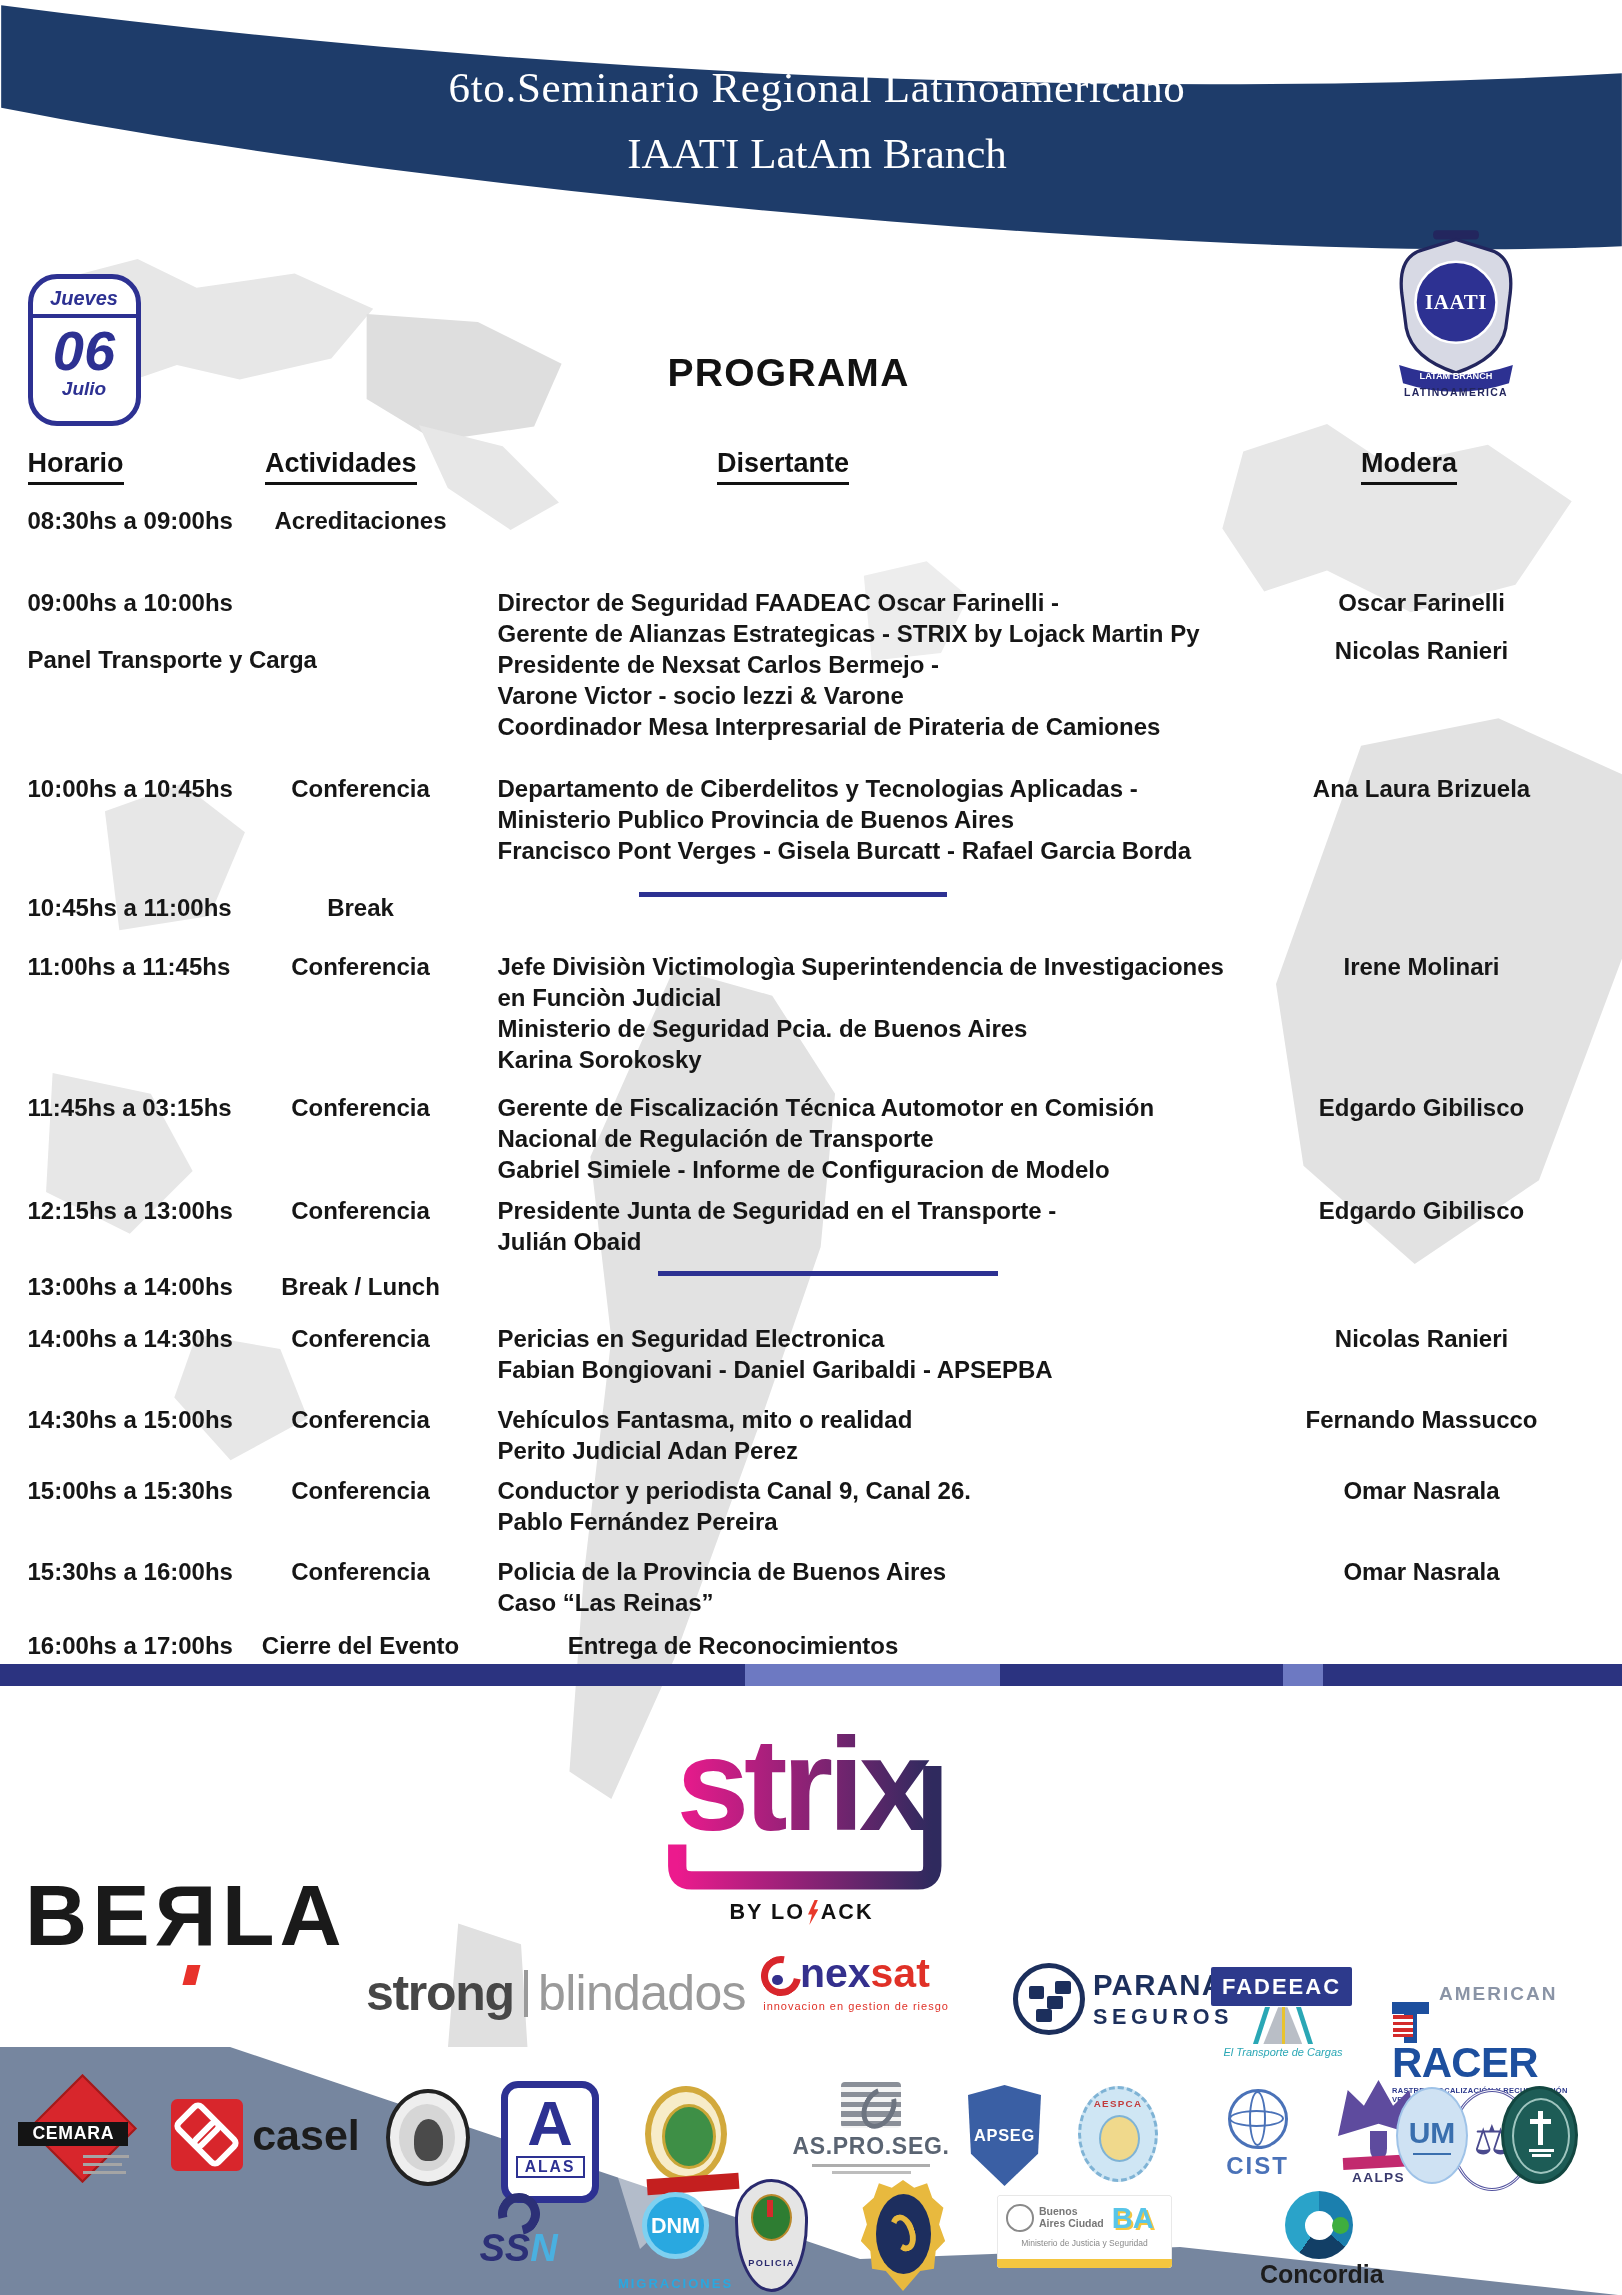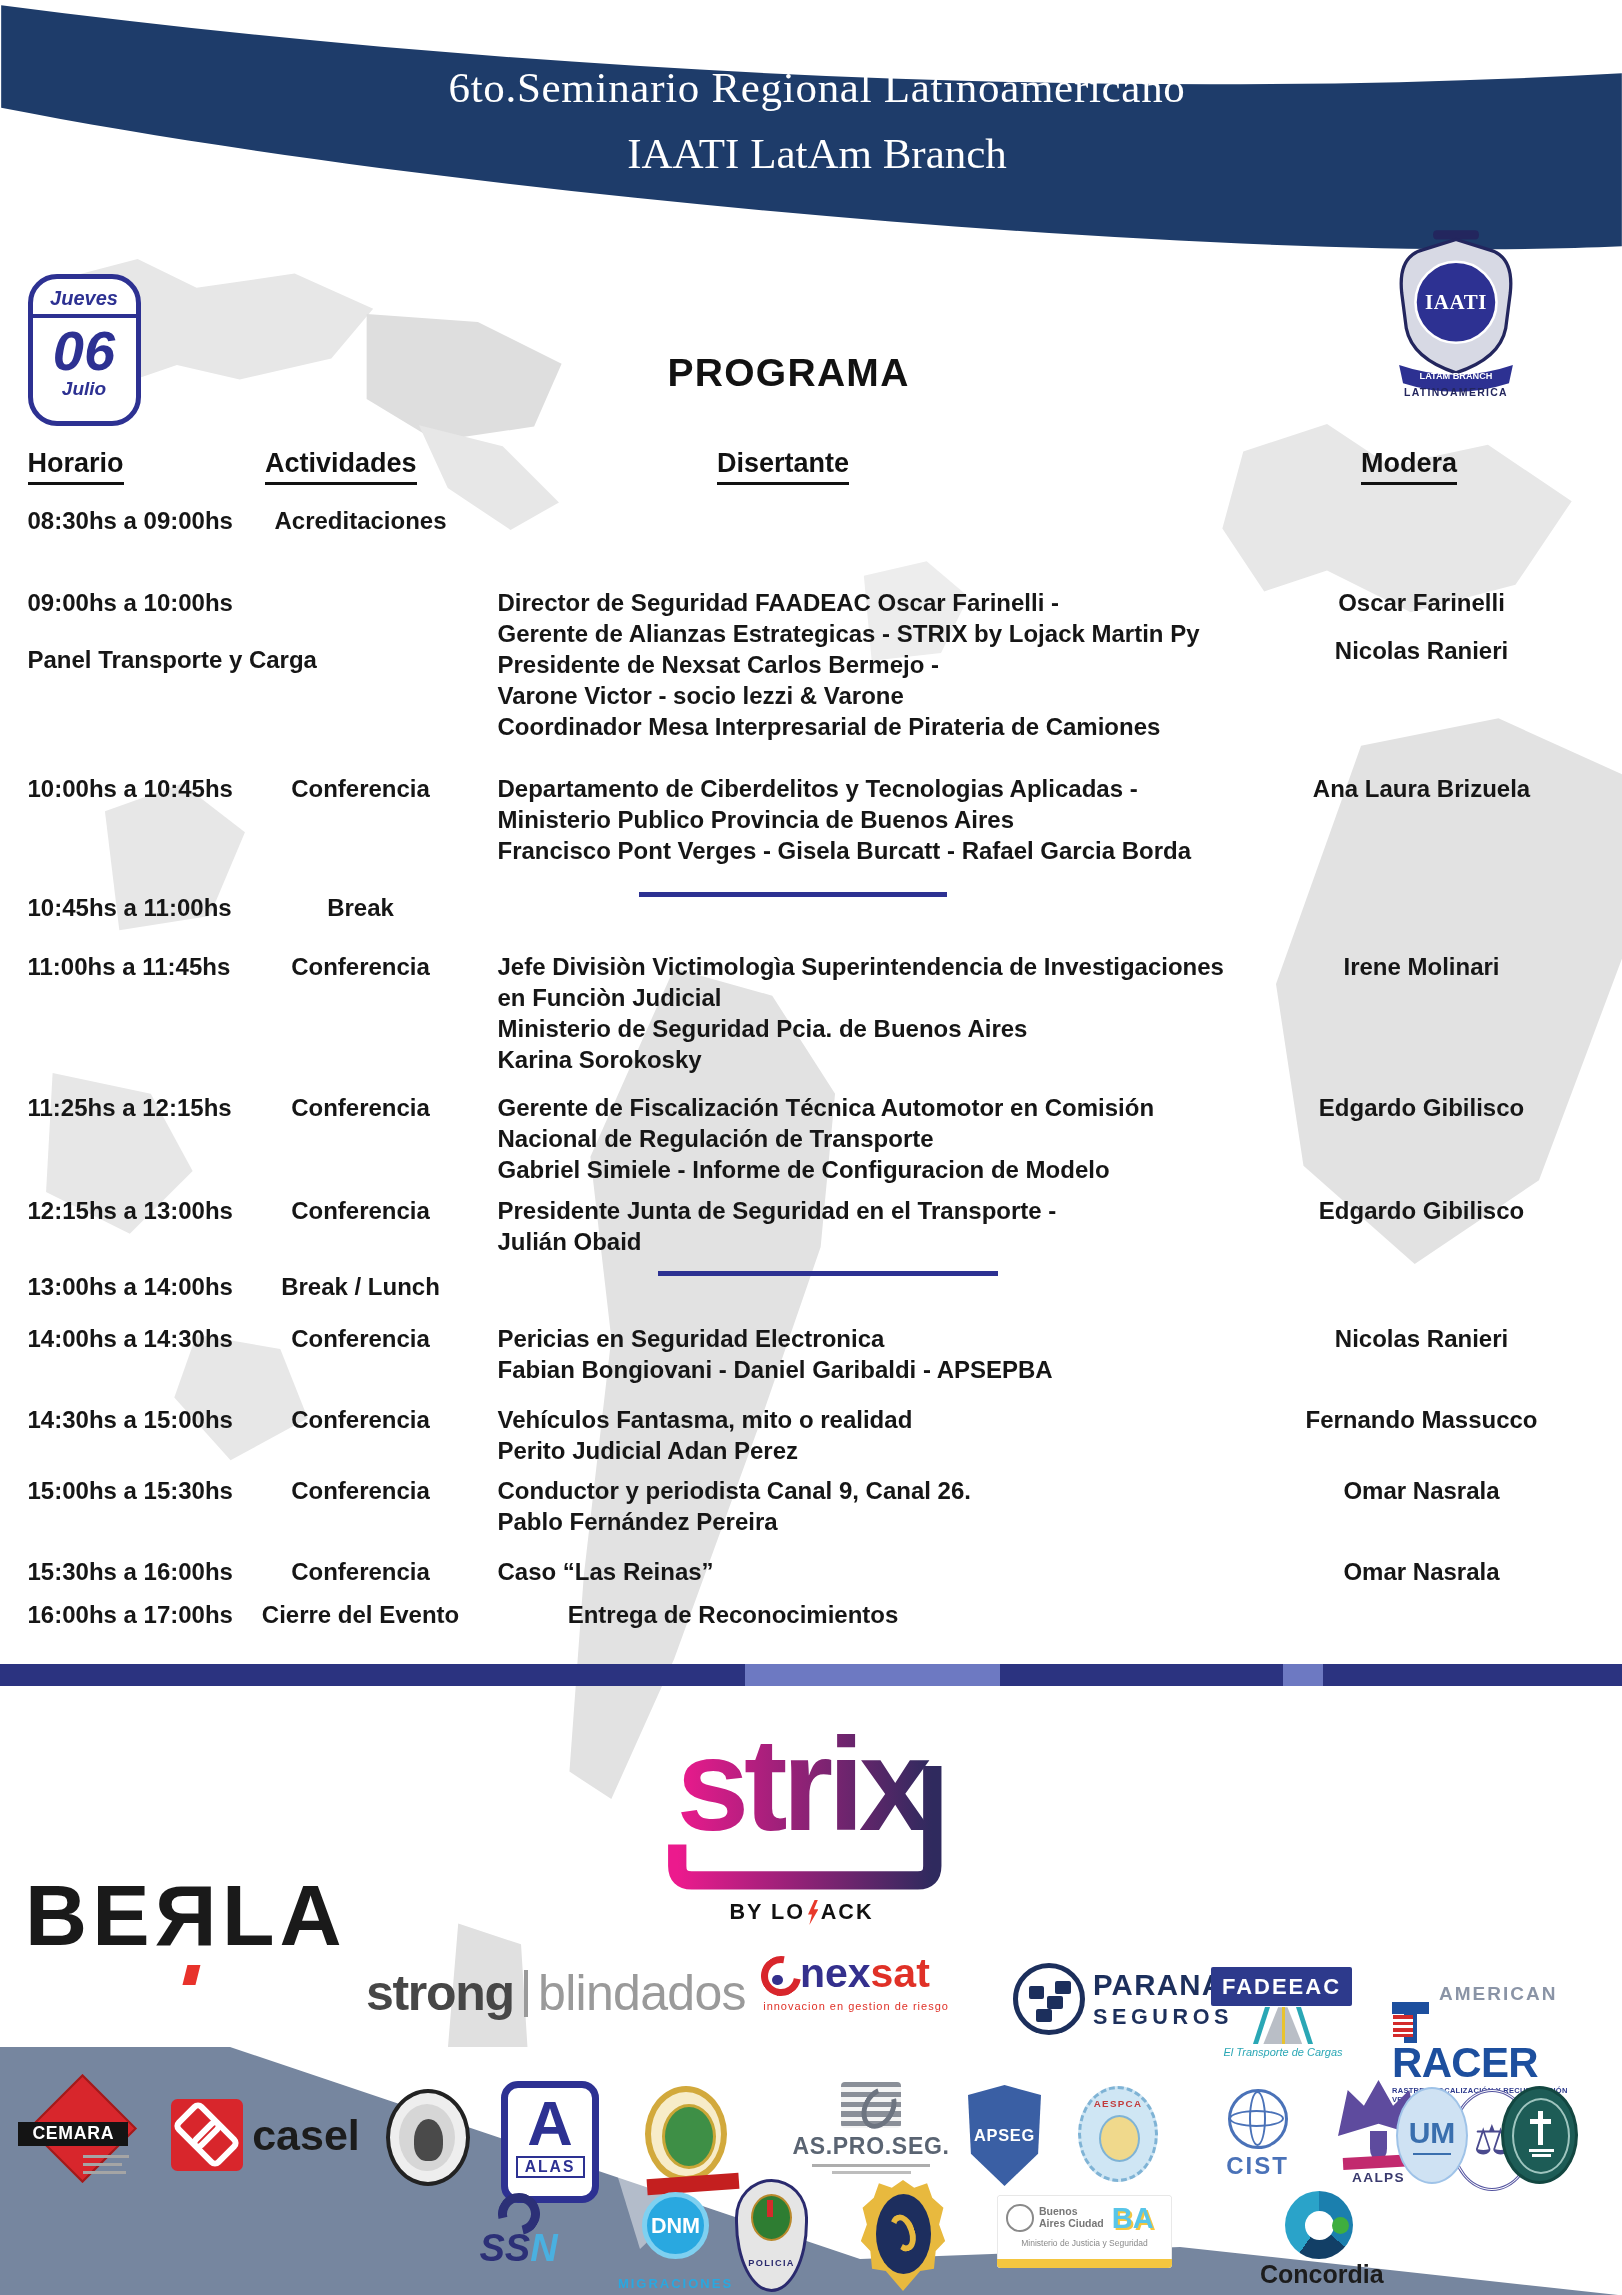--- a/index.html
+++ b/index.html
@@ -317,21 +317,21 @@
           <div class="sline">en Funciòn Judicial</div>
           <div class="sline">Ministerio de Seguridad Pcia. de Buenos Aires</div>
           <div class="sline">Karina Sorokosky</div>
         </div>
         <div class="col-mod">
           <div class="mline">Irene Molinari</div>
         </div>
       </div>
       <div class="srow" style="margin-bottom: 10.5px;">
         <div class="col-time">
-          <div class="trow">11:25hs a 12:15hs</div>
+          <div class="trow">11:45hs a 03:15hs</div>
         </div>
         <div class="col-act">Conferencia</div>
         <div class="col-spk">
           <div class="sline">Gerente de Fiscalización Técnica Automotor en Comisión</div>
           <div class="sline">Nacional de Regulación de Transporte</div>
           <div class="sline">Gabriel Simiele - Informe de Configuracion de Modelo</div>
         </div>
         <div class="col-mod">
           <div class="mline">Edgardo Gibilisco</div>
         </div>
@@ -397,20 +397,21 @@
         <div class="col-mod">
           <div class="mline">Omar Nasrala</div>
         </div>
       </div>
       <div class="srow" style="margin-bottom: 11.8px;">
         <div class="col-time">
           <div class="trow">15:30hs a 16:00hs</div>
         </div>
         <div class="col-act">Conferencia</div>
         <div class="col-spk">
+          <div class="sline">Policia de la Provincia de Buenos Aires</div>
           <div class="sline">Caso “Las Reinas”</div>
         </div>
         <div class="col-mod">
           <div class="mline">Omar Nasrala</div>
         </div>
       </div>
       <div class="srow" style="margin-bottom: 0px;">
         <div class="col-time">
           <div class="trow">16:00hs a 17:00hs</div>
         </div>

